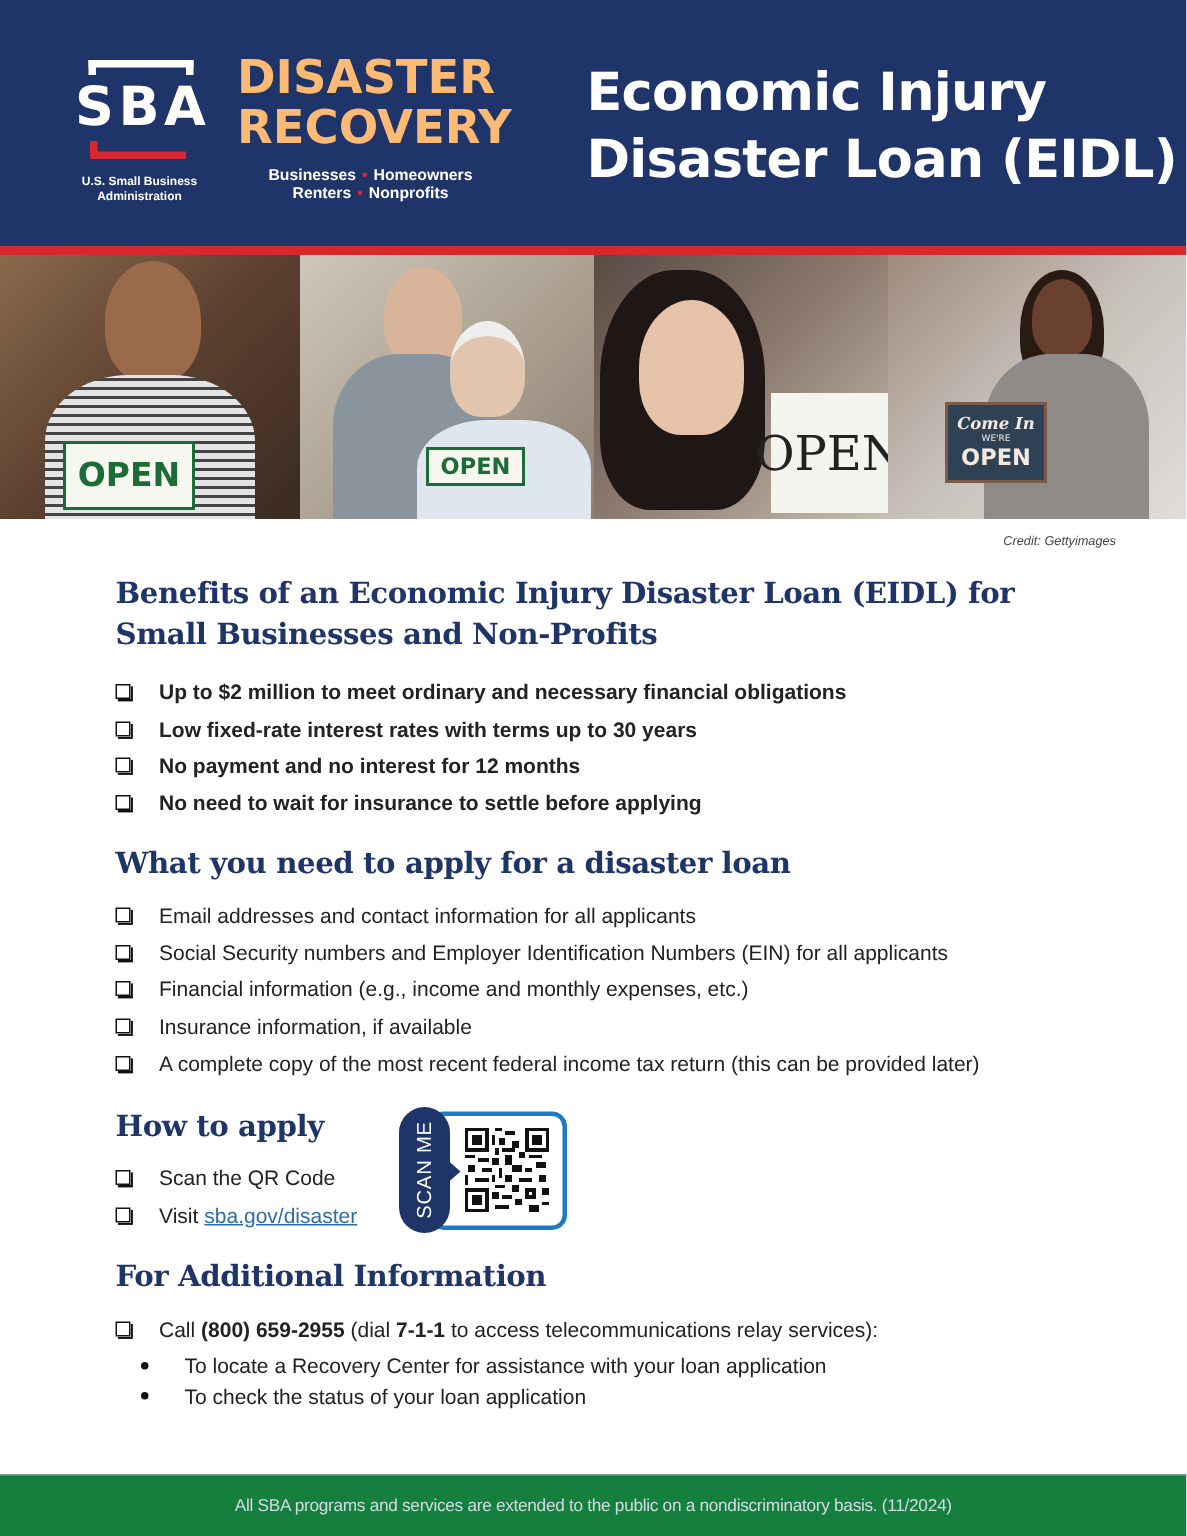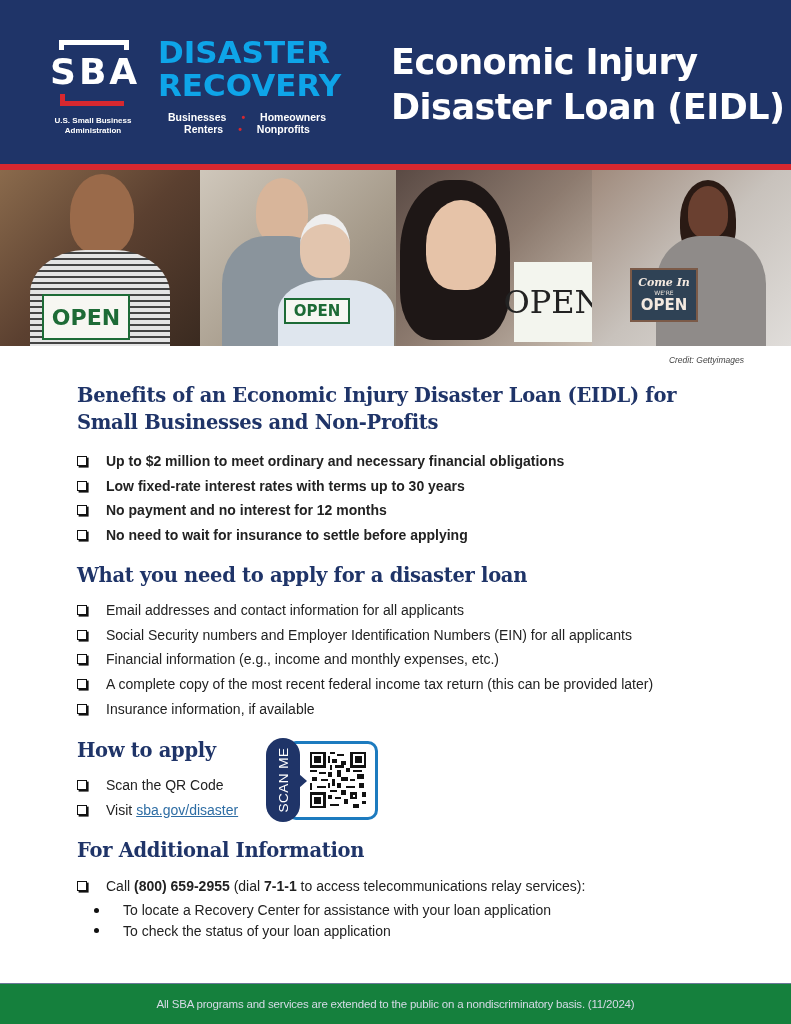--- a/index.html
+++ b/index.html
@@ -15,25 +15,25 @@
     border: 5px solid #ffffff; border-bottom: none; }
   .logo .bracket-bottom { position: absolute; left: 10px; top: 50px; width: 64px; height: 16px;
     border: 5px solid #d7282f; border-top: none; border-right: none; }
   .logo .sba-text { position: absolute; left: 0; top: 10px; font-family: "DejaVu Sans", sans-serif;
     font-size: 36px; font-weight: bold; color: #ffffff; letter-spacing: 3px; line-height: 44px;
     background: #1f3468; padding-right: 2px; }
   .logo .agency { position: absolute; left: -14px; top: 76px; width: 114px; text-align: center;
     font-family: "Liberation Sans", sans-serif; font-size: 8px; font-weight: bold; color: #ffffff; line-height: 10px; }
 
   .dr-title { position: absolute; left: 158px; top: 36px; font-family: "DejaVu Sans", sans-serif;
-    font-weight: bold; color: #0ea5e9; font-size: 31px; line-height: 33px; letter-spacing: 0px; }
+    font-weight: bold; color: #fdba74; font-size: 31px; line-height: 33px; letter-spacing: 0px; }
   .dr-title span { display: block; }
   .dr-sub { position: absolute; left: 172px; top: 111px; width: 150px; font-family: "Liberation Sans", sans-serif;
     font-weight: bold; color: #ffffff; font-size: 10.5px; line-height: 12px; }
-  .dr-sub .row { display: flex; gap: 15px; justify-content: center; }
+  .dr-sub .row { display: flex; gap: 4px; justify-content: center; }
   .dr-sub .dot { color: #d7282f; }
 
   .main-title { position: absolute; left: 391px; top: 40px; font-family: "DejaVu Sans", sans-serif;
     font-weight: bold; color: #ffffff; font-size: 35px; line-height: 45px; letter-spacing: -0.5px; }
   .main-title span { display: block; }
 
   
   .photos { position: absolute; left: 0; top: 170px; width: 791px; height: 176px; display: flex; }
   .photo { position: relative; height: 176px; overflow: hidden; }
   .p1 { width: 200px; background: linear-gradient(135deg, #8a6a4c 0%, #5b4030 50%, #3a2a20 100%); }
@@ -178,25 +178,25 @@
   <li>
       <span class="chk"></span>
       <span>Social Security numbers and Employer Identification Numbers (EIN) for all applicants</span>
     </li>
   <li>
       <span class="chk"></span>
       <span>Financial information (e.g., income and monthly expenses, etc.)</span>
     </li>
   <li>
       <span class="chk"></span>
+      <span>Insurance information, if available</span>
+    </li>
+  <li>
+      <span class="chk"></span>
       <span>A complete copy of the most recent federal income tax return (this can be provided later)</span>
-    </li>
-  <li>
-      <span class="chk"></span>
-      <span>Insurance information, if available</span>
     </li>
 </ul>
 
 <h2 class="h2" style="top:737px;">How to apply</h2>
 <ul class="list" style="top:773px;">
   <li>
       <span class="chk"></span>
       <span>Scan the QR Code</span>
     </li>
   <li>

